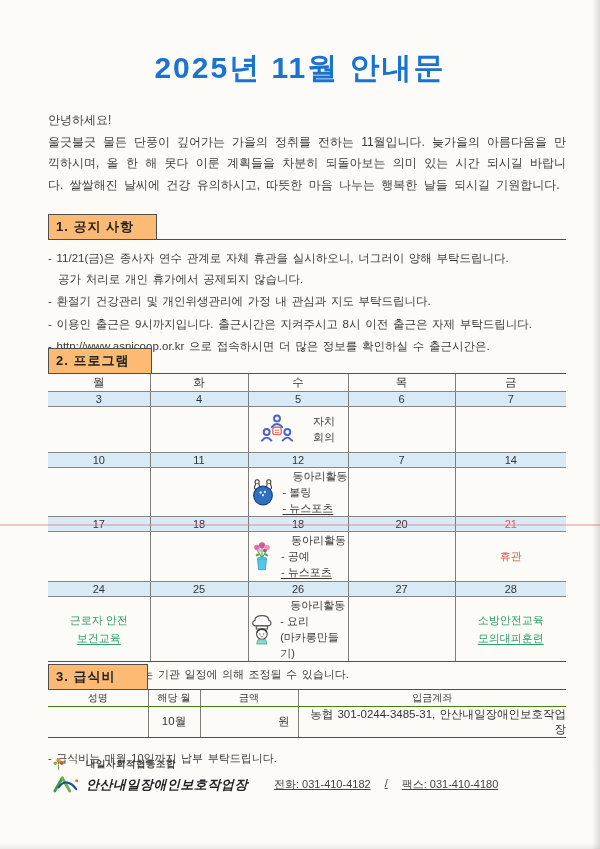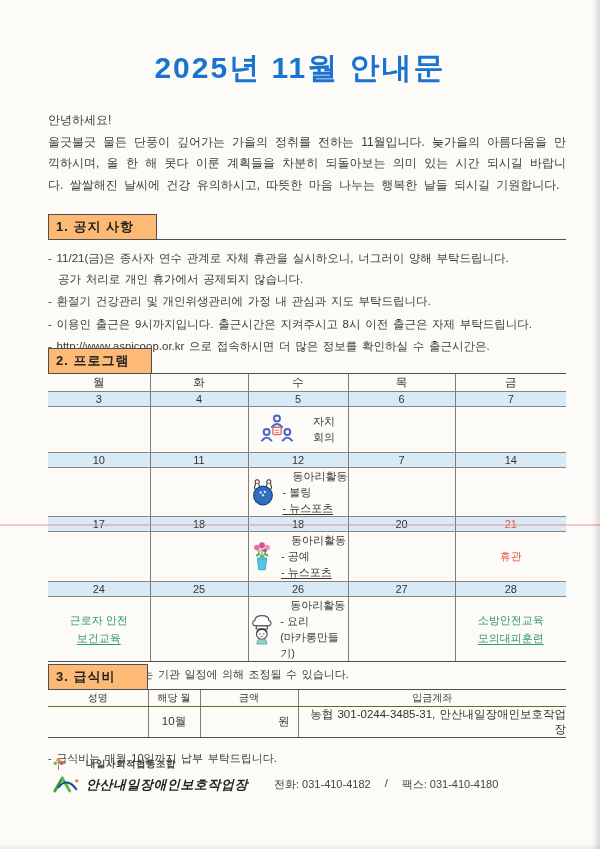--- a/index.html
+++ b/index.html
@@ -51,21 +51,21 @@
   .meal-table td { height:31px; border-bottom:1.5px solid #4f4f4f; font-size:11.5px; }
   .meal-table .amount { text-align:right; padding-right:8px; }
   .meal-table .account { text-align:right; padding-left:9px; word-spacing:1px; }
 
   .footer { position:absolute; top:757px; left:52px; width:520px;text-align:center; }
   .frow { display:flex; align-items:center; }
   .ficon { width:34px; display:flex; justify-content:flex-start; align-items:center; }
   .coop-name { font-size:9.5px; font-weight:bold; color:#444; letter-spacing:0.5px; }
   .org-line { margin-top:3px; }
   .org-name { font-size:13px; font-weight:bold; color:#222; letter-spacing:0.5px;font-style:italic; }
-  .contact { font-size:11px; color:#444; margin-left:26px; display:flex; gap:14px; }
+  .contact { font-size:11px; color:#444; margin-left:26px; display:flex; gap:14px;text-decoration:underline; }
 </style>
 </head>
 <body>
 
 <div class="page">
 
   <h1 class="title">2025년 11월 안내문</h1>
 
   <div class="greeting">
     <div>안녕하세요!</div>

